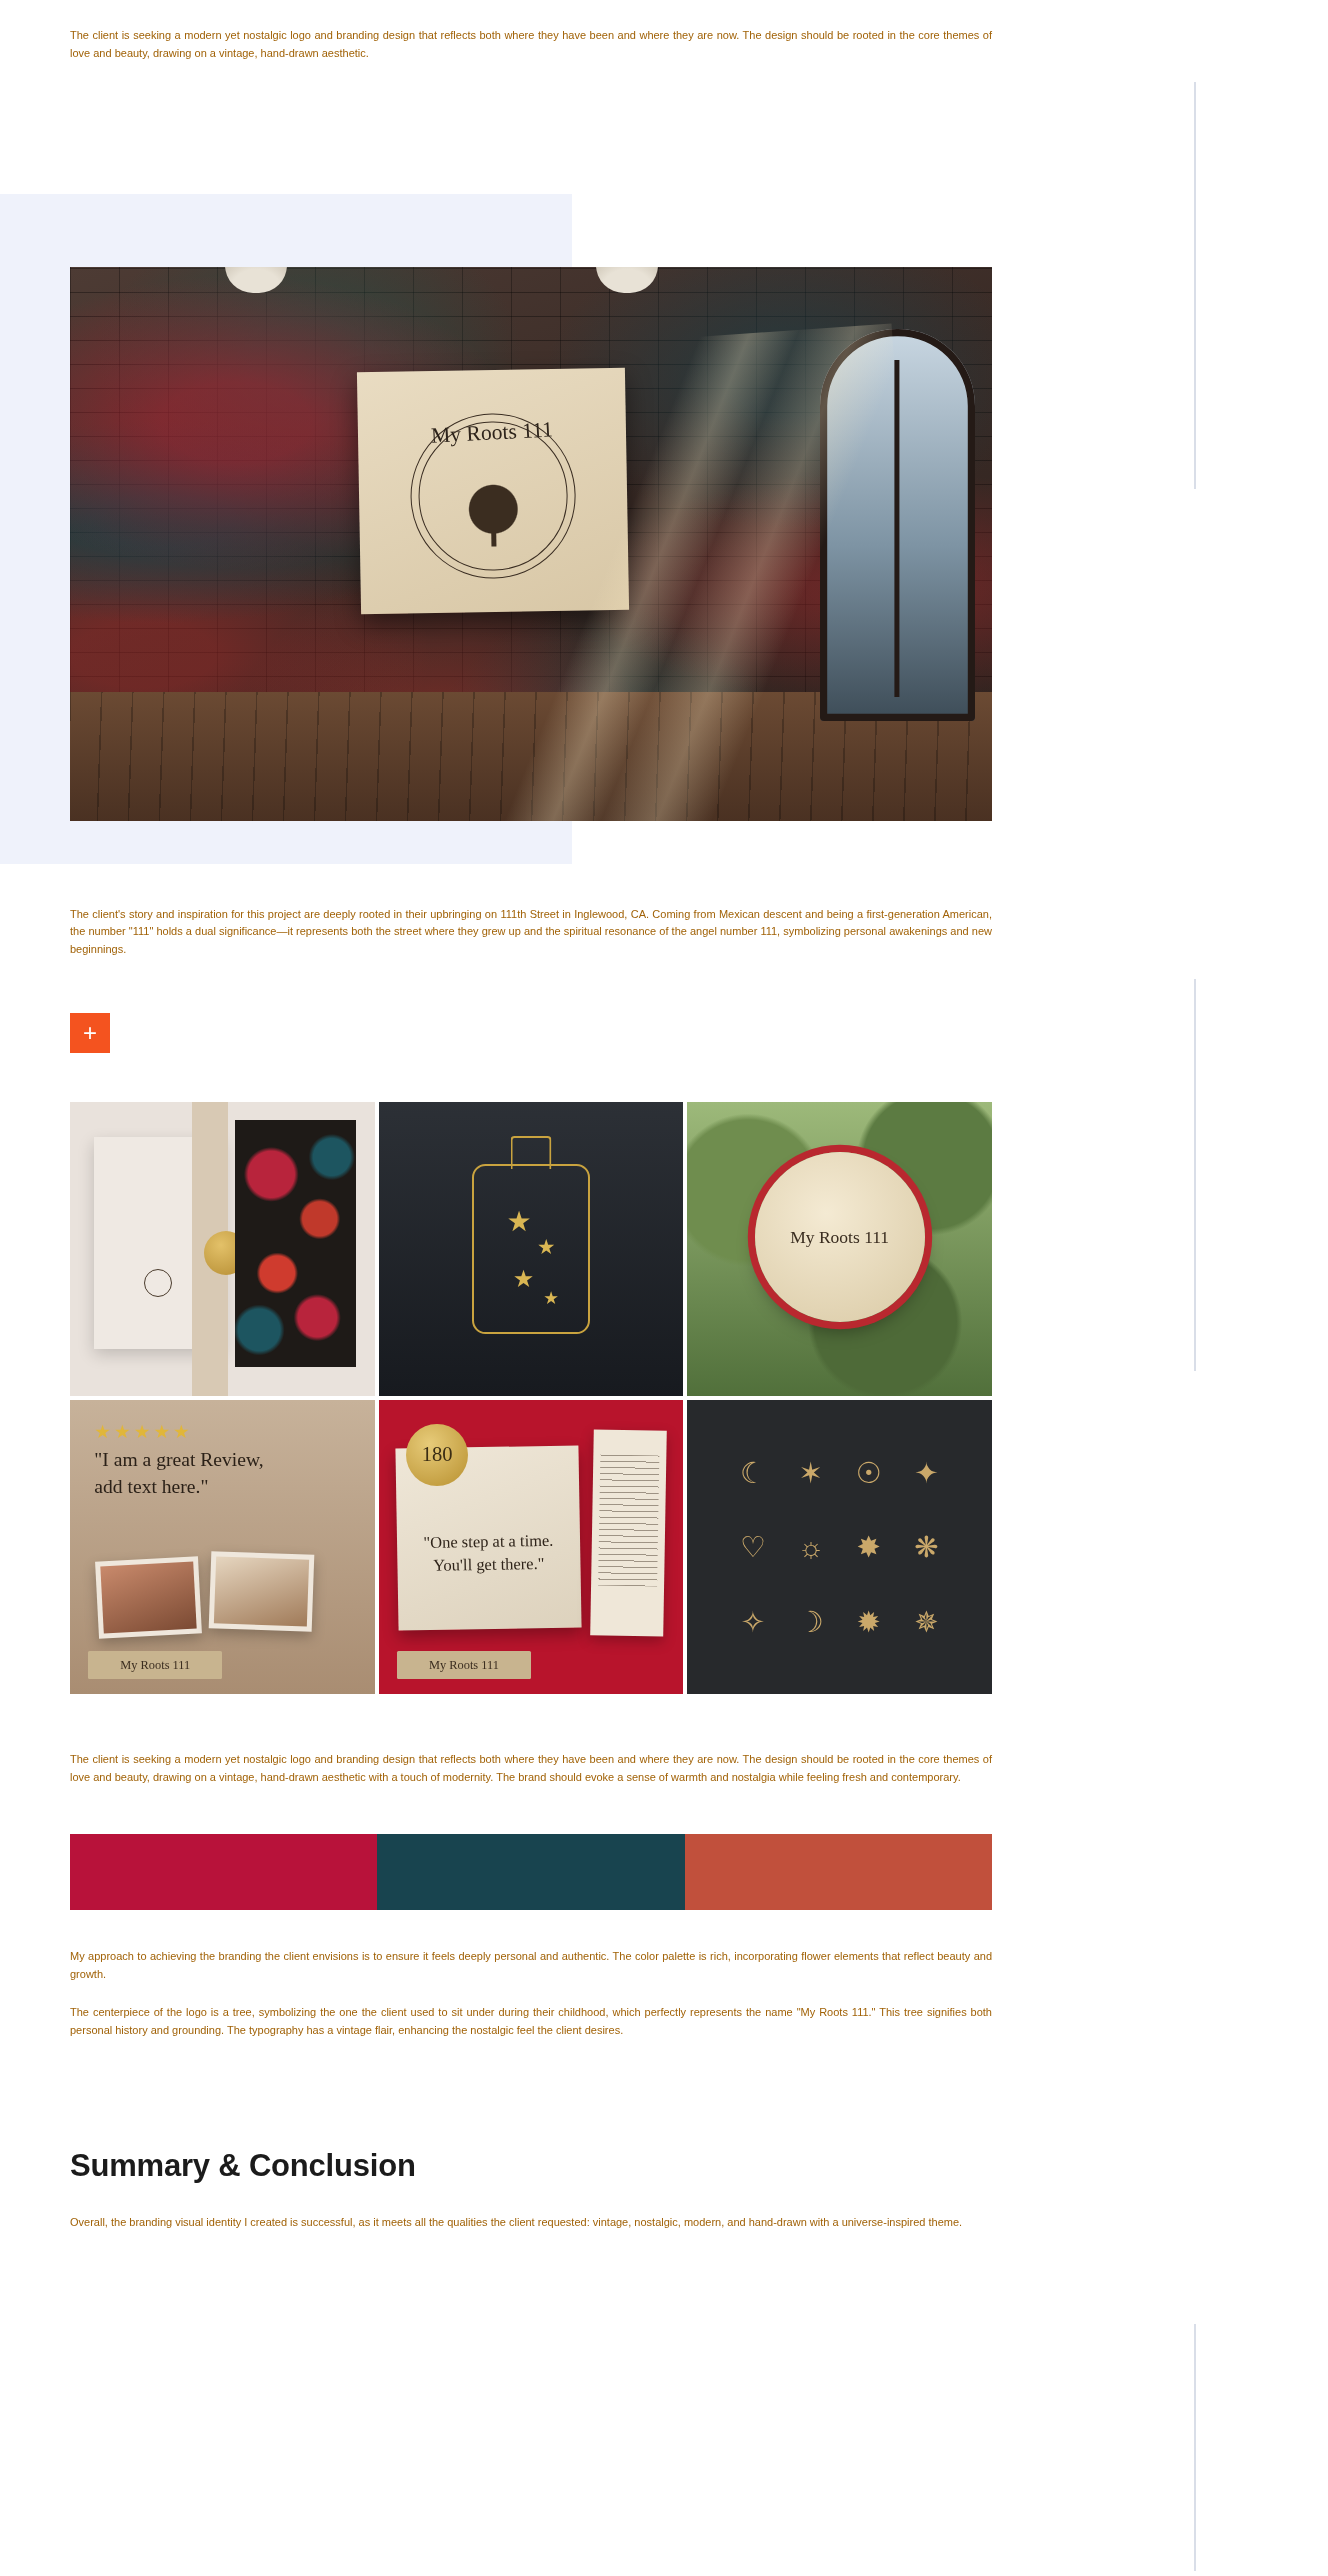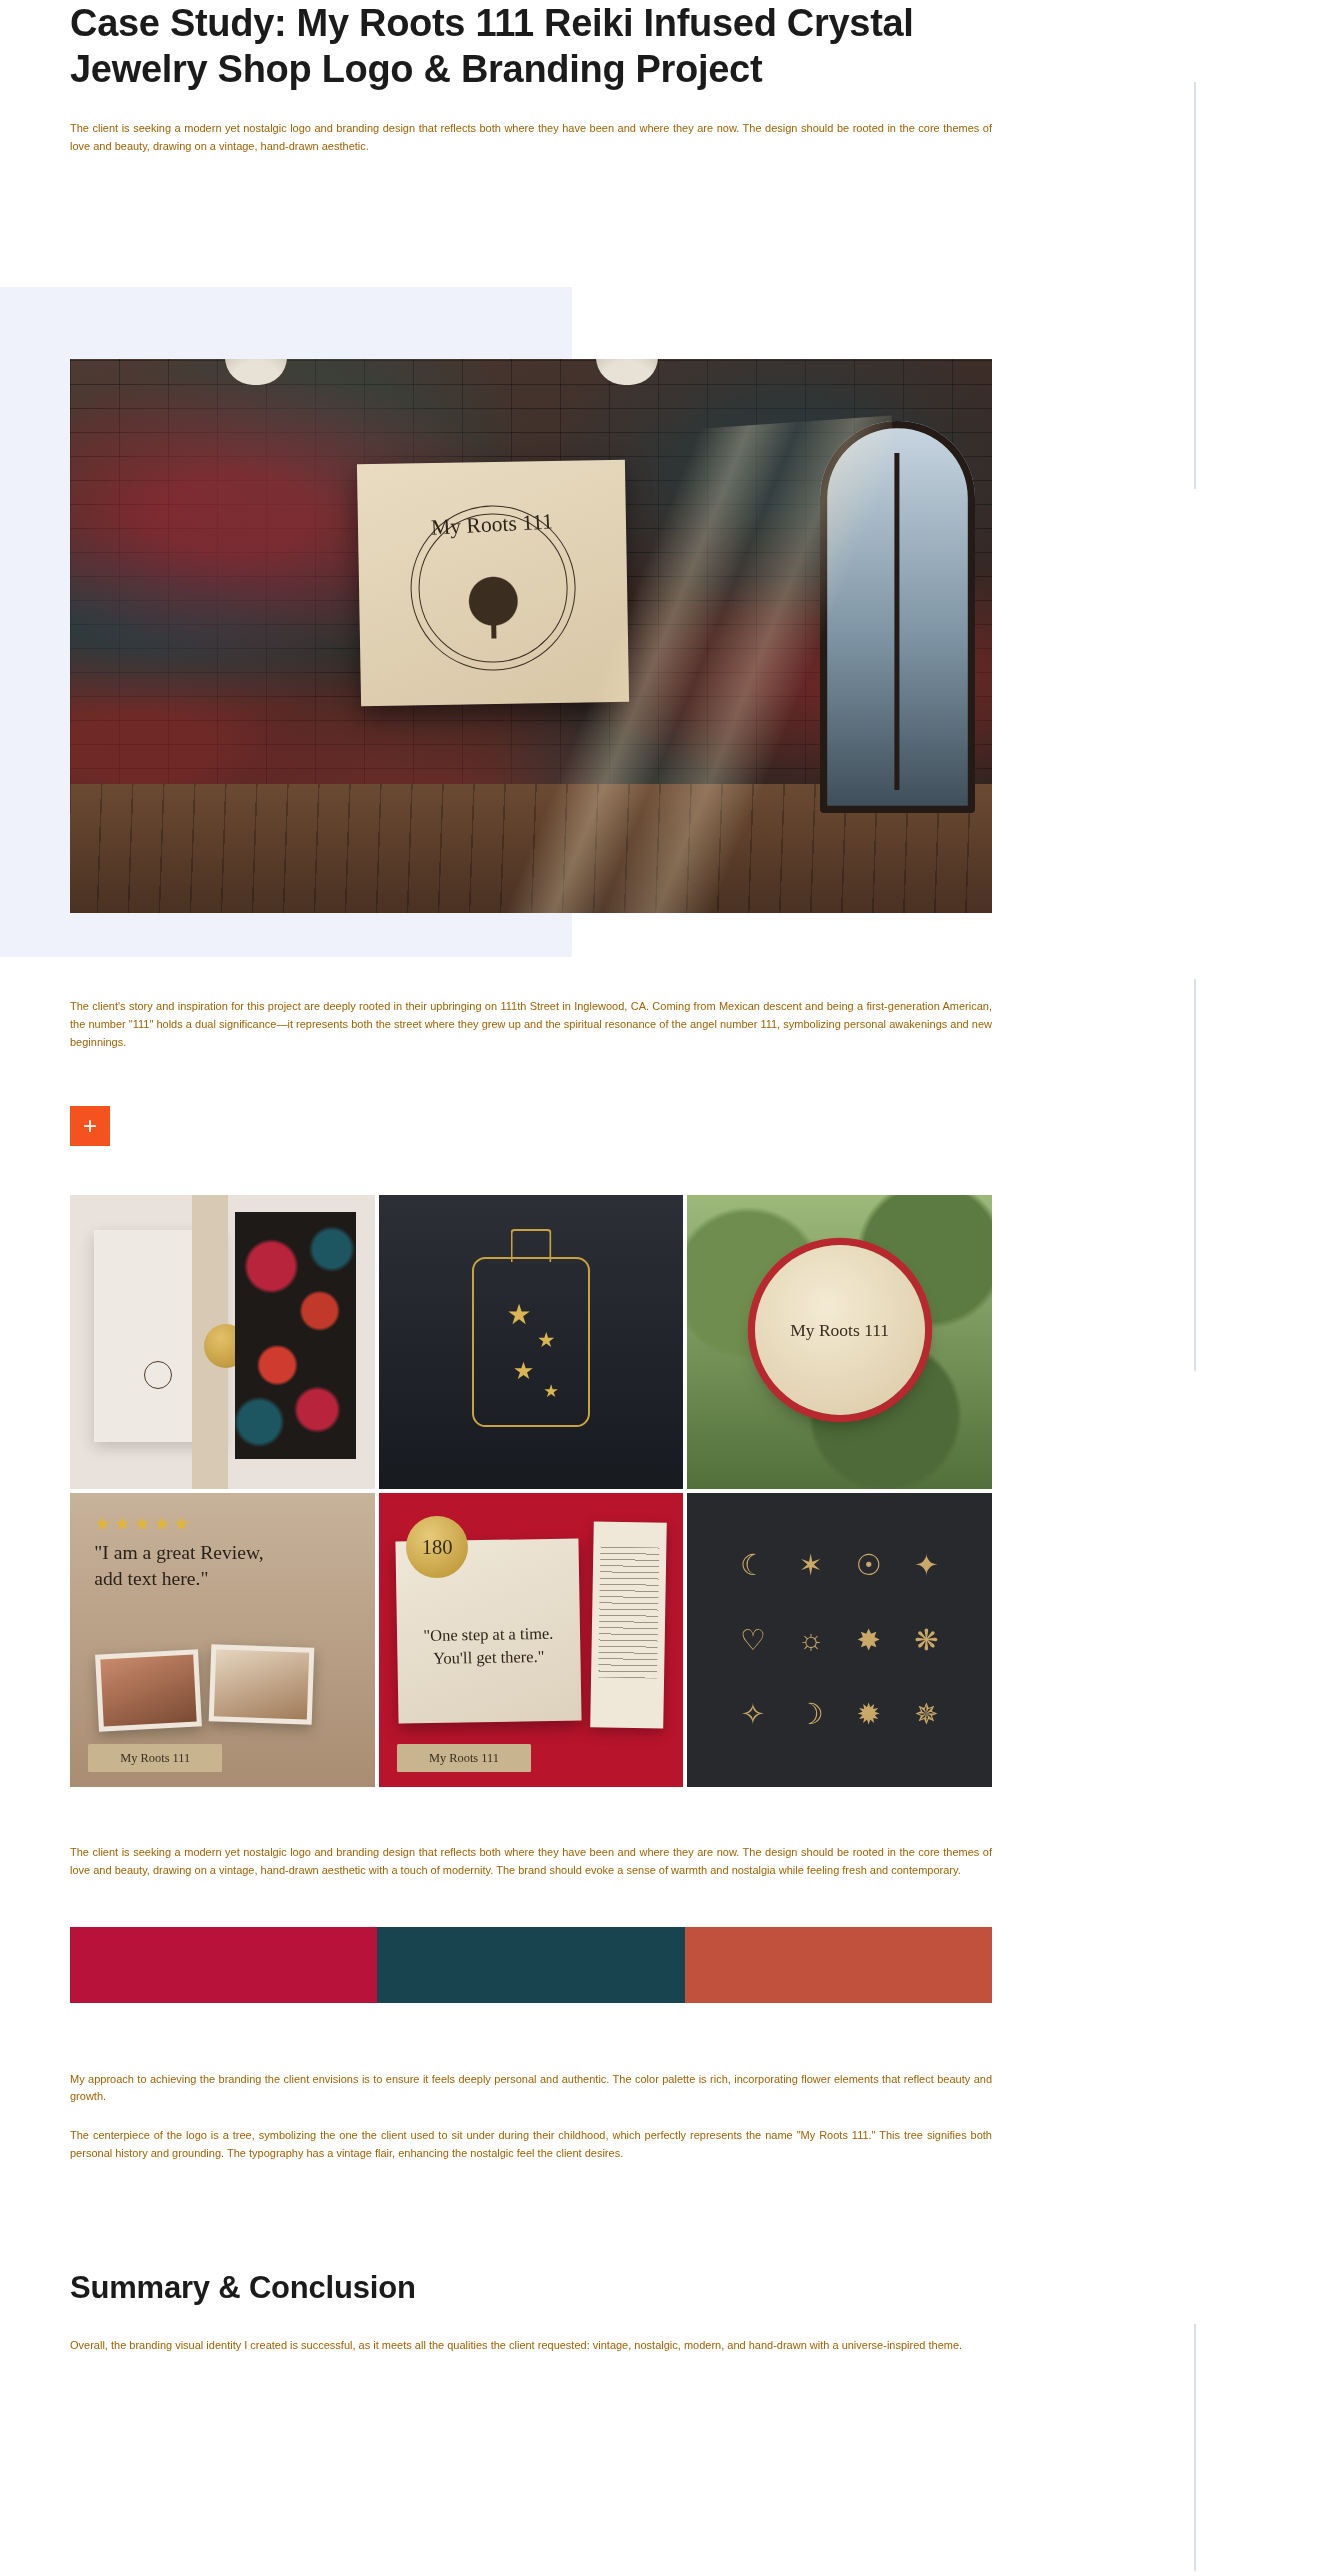--- a/index.html
+++ b/index.html
@@ -314,21 +314,21 @@
 
   
   .palette {
     margin-top: 47px;
     width: 922px;
     height: 76px;
     display: flex;
   }
   .palette span { flex: 1 1 0; height: 100%; }
 
-  .approach2 { margin-top: 68px; }
+  .approach2 { margin-top: 38px; }
 
   
   .summary-head { margin-top: 107px; }
   .summary-body { margin-top: 30px; }
 
   
   .nav-primary {
     position: absolute;
     left: 1190px;
     top: 605px;
@@ -359,21 +359,20 @@
   .rule-2 { top: 979px; height: 392px; }
   .rule-3 { top: 2324px; height: 247px; }
 </style>
 </head>
 <body>
 
 <div class="page">
 
   <div class="content-col">
 
-    <h1 class="h1">Case Study: My Roots 111 Reiki Infused Crystal Jewelry Shop Logo &amp; Branding Project</h1>
 
     <div class="intro-block">
       <p class="body-text">The client is seeking a modern yet nostalgic logo and branding design that reflects both where they have been and where they are now. The design should be rooted in the core themes of love and beauty, drawing on a vintage, hand-drawn aesthetic.</p>
     </div>
 
     <div class="hero-wrap">
       <div class="hero-bg"></div>
       <div class="hero-img">
         <div class="brick"></div>
         <div class="floor"></div>

